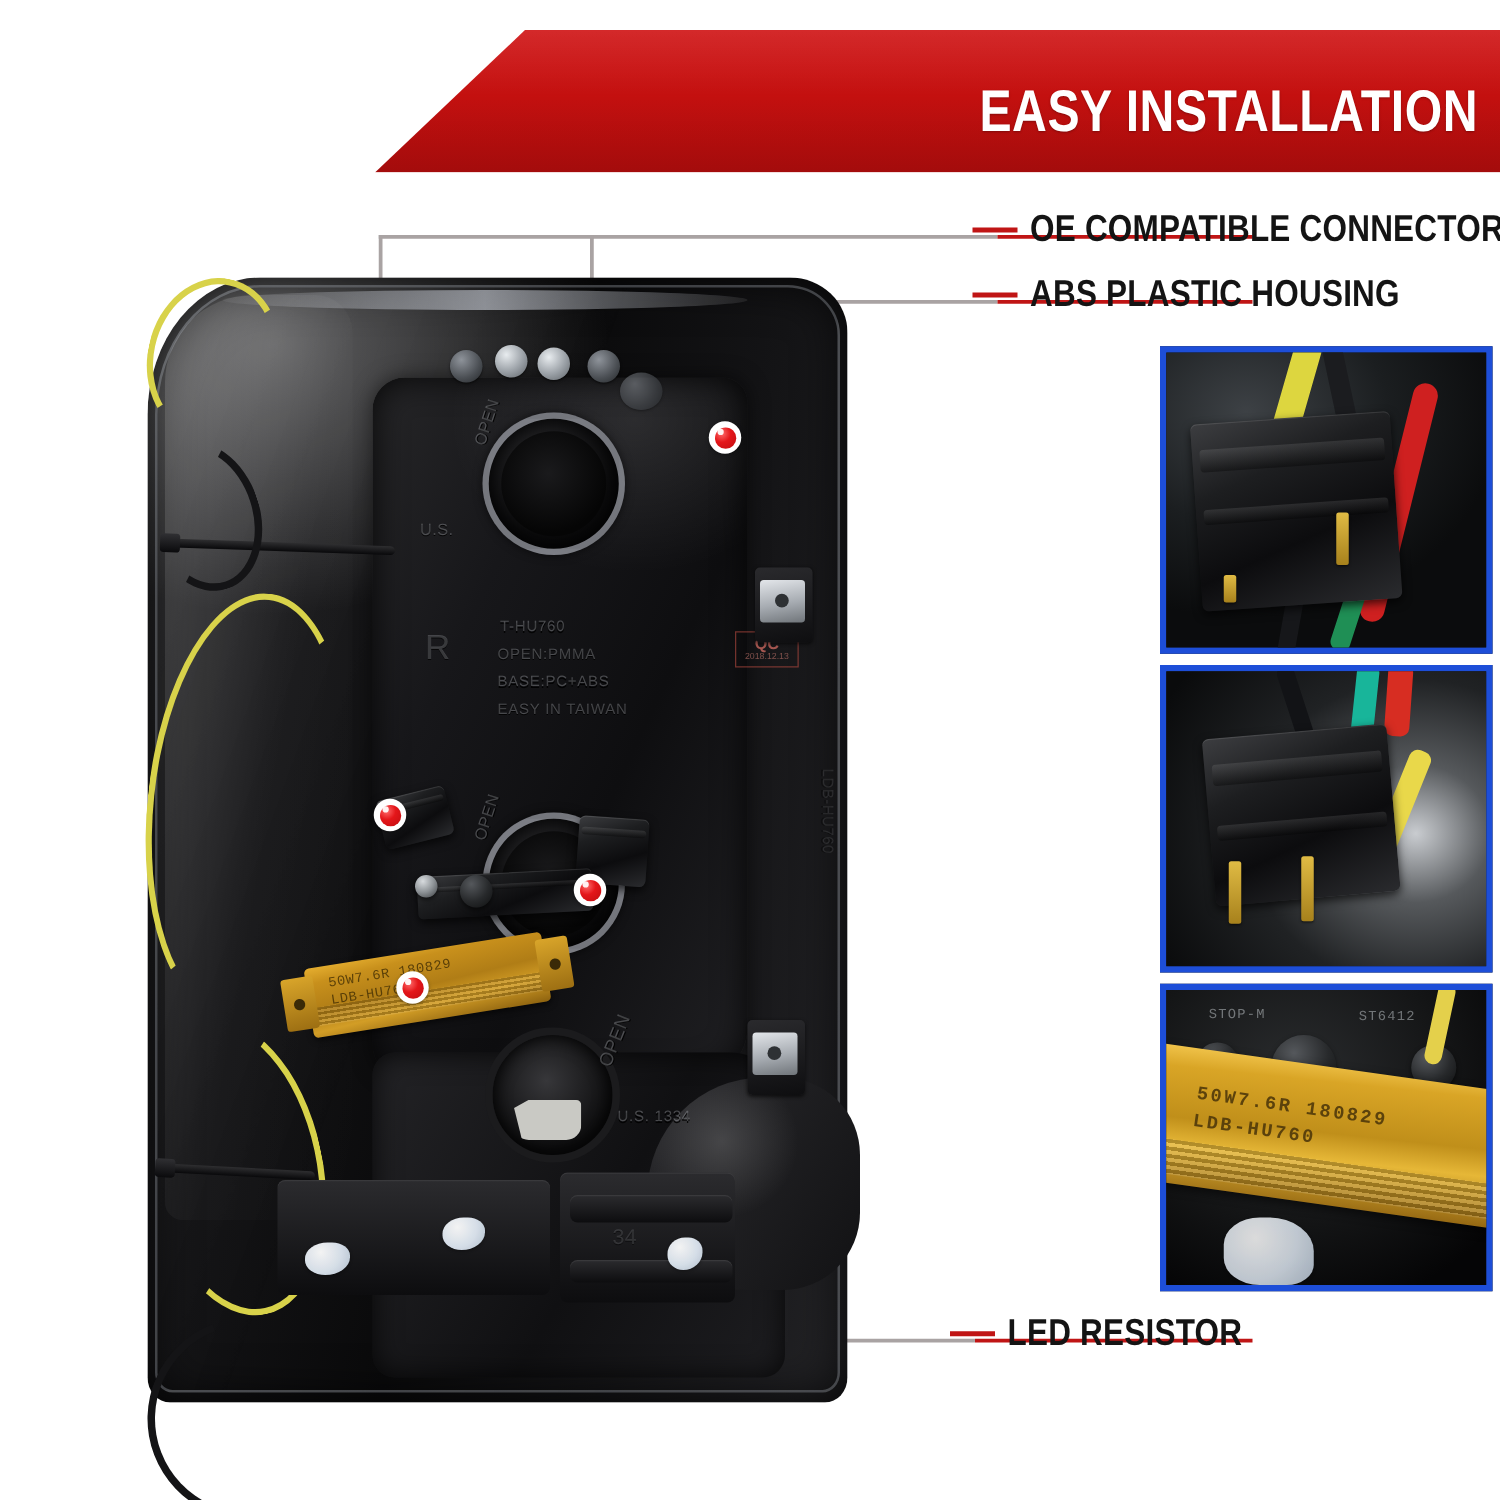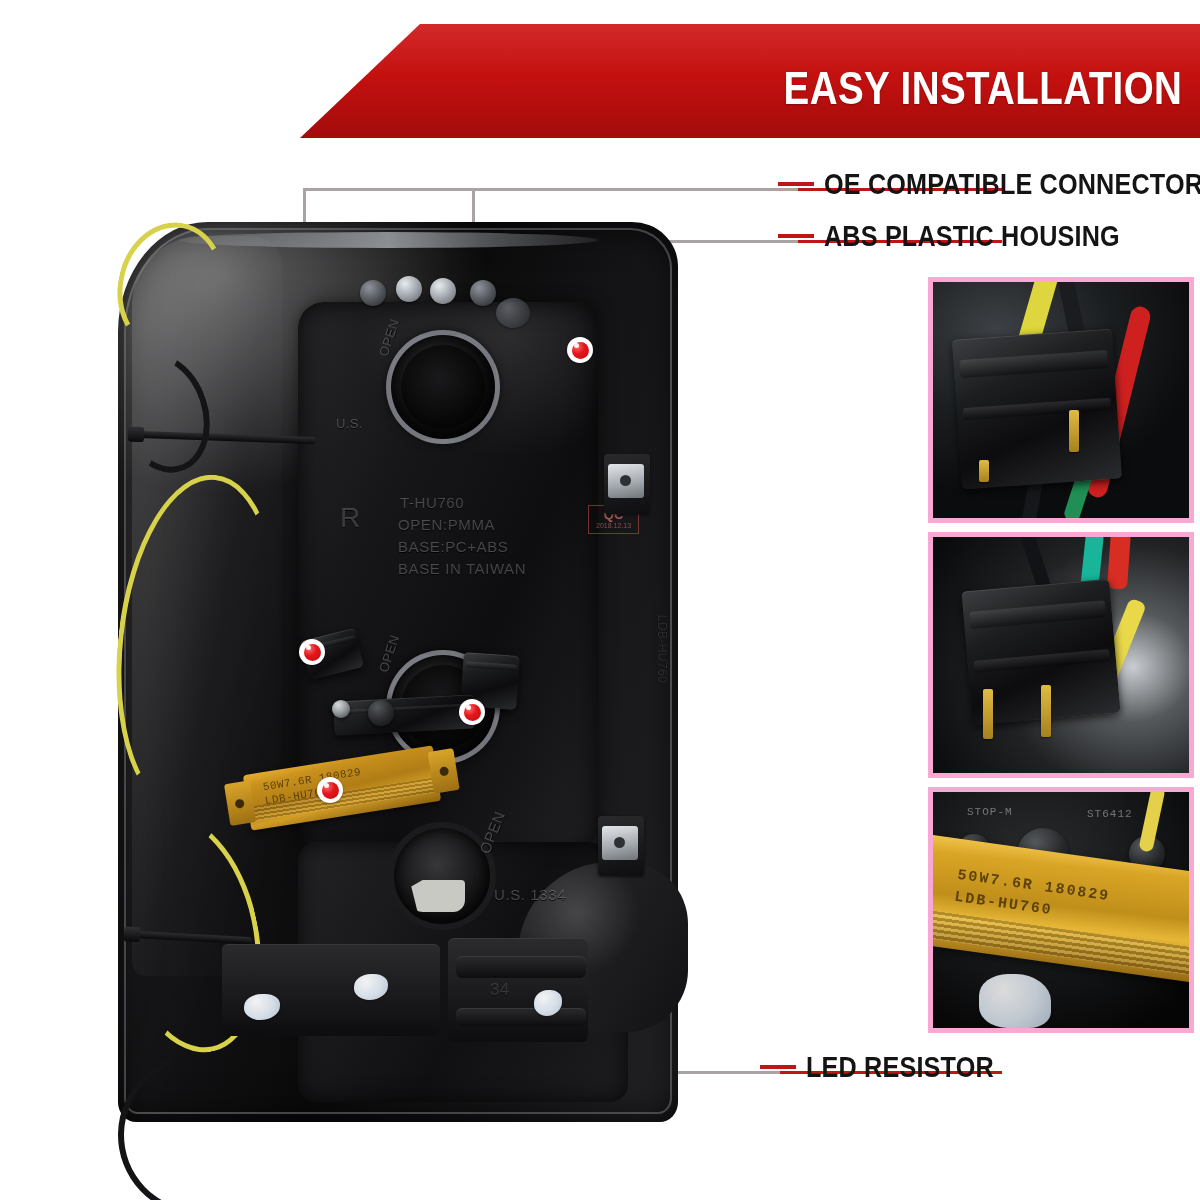--- a/index.html
+++ b/index.html
@@ -95,21 +95,21 @@
   .socket-open{position:absolute;border-radius:50%;
       background:radial-gradient(circle at 45% 38%,#37373a,#0c0c0d 70%);
       border:6px solid #1b1b1d;box-shadow:inset 0 0 14px #000;}
   .socket-open .tab{position:absolute;left:18%;bottom:12%;width:56%;height:34%;
       background:#c9c9c4;border-radius:4px 4px 12px 12px;
       -webkit-clip-path:polygon(0 20%,22% 0,100% 0,100% 100%,12% 100%);
       clip-path:polygon(0 20%,22% 0,100% 0,100% 100%,12% 100%);}
   .mold{position:absolute;color:rgba(205,210,215,.30);font-size:15px;
       font-family:"Liberation Sans","DejaVu Sans",sans-serif;letter-spacing:.4px;
       text-shadow:0 1px 0 rgba(0,0,0,.85);white-space:nowrap;}
-  .mold.big{font-size:15px;letter-spacing:.6px;}
+  .mold.big{font-size:12px;letter-spacing:.6px;}
   .qc{position:absolute;border:1.5px solid rgba(200,80,70,.55);
       padding:2px 7px 3px;text-align:center;}
   .qc .q{color:rgba(215,110,100,.75);font-size:13px;font-weight:bold;line-height:1;}
   .qc .d{color:rgba(200,120,110,.6);font-size:7px;line-height:1.3;}
   .w-yellow{border:5px solid #d8d24a;border-radius:50%;background:transparent;}
   .w-black{border:6px solid #141416;border-radius:50%;background:transparent;}
   
   .resistor{position:absolute;left:128px;top:538px;width:192px;height:56px;
       transform:rotate(-9deg);border-radius:4px;
       background:linear-gradient(175deg,#e5ae2f 0%,#c8901c 18%,#b07d16 50%,#d29d26 72%,#8d620f 100%);
@@ -138,21 +138,21 @@
       background:radial-gradient(circle at 35% 30%,#ffffff,#dfe8f2 55%,#b9c7d6 100%);
       box-shadow:0 1px 3px rgba(0,0,0,.35);opacity:.95;}
   .ridge{position:absolute;background:linear-gradient(180deg,#2b2b2e,#0d0d0f);
       border-radius:6px;box-shadow:inset 0 1px 0 rgba(255,255,255,.07);}
   .tie{position:absolute;height:7px;border-radius:4px;
       background:linear-gradient(180deg,#2e2e30,#08080a);}
   .tie .head{position:absolute;left:-8px;top:-4px;width:16px;height:15px;border-radius:3px;
       background:linear-gradient(180deg,#303033,#0a0a0c);}
 
   
-  .inset{position:absolute;width:256px;height:236px;border:5px solid #f9a8d4;
+  .inset{position:absolute;width:256px;height:236px;border:5px solid #1d4ed8;
       overflow:hidden;background:#111;}
   .ins-bg{position:absolute;inset:0;}
   .ins1 .ins-bg{background:
       radial-gradient(80% 70% at 25% 20%, #3d4145 0%, #1b1e20 55%, #0b0c0d 100%);}
   .ins2 .ins-bg{background:
       radial-gradient(90% 90% at 78% 55%, #c9ccd0 0%, #56595c 26%, #202224 58%, #0a0b0c 100%);}
   .ins3 .ins-bg{background:
       radial-gradient(80% 80% at 40% 30%, #2a2c2e 0%, #141516 60%, #050506 100%);}
   .conn{position:absolute;border-radius:5px;
       background:linear-gradient(160deg,#3c3d40 0%,#1d1e20 30%,#0c0c0e 62%,#2a2b2e 100%);
@@ -240,21 +240,21 @@
       <div class="tab"></div>
     </div>
     <div class="mold" style="left:352px;top:602px;transform:rotate(-68deg);font-size:15px;">OPEN</div>
     <div class="mold big" style="left:376px;top:664px;">U.S. 1334</div>
     <div class="mold" style="left:218px;top:194px;font-size:13px;">U.S.</div>
     <div class="mold" style="left:222px;top:280px;font-size:28px;opacity:.8;">R</div>
 
     <div class="mold big" style="left:282px;top:272px;">T-HU760</div>
     <div class="mold big" style="left:280px;top:294px;">OPEN:PMMA</div>
     <div class="mold big" style="left:280px;top:316px;">BASE:PC+ABS</div>
-    <div class="mold big" style="left:280px;top:338px;">BASE IN TAIWAN</div>
+    <div class="mold big" style="left:280px;top:338px;">EASY IN TAIWAN</div>
 
     <div class="qc" style="left:470px;top:283px;">
       <div class="q">QC</div>
       <div class="d">2018.12.13</div>
     </div>
 
     <div class="w-yellow" style="left:196px;top:148px;width:96px;height:120px;transform:rotate(12deg);border-color:#d8d24a transparent transparent #d8d24a;"></div>
     <div class="w-black" style="left:248px;top:140px;width:78px;height:110px;transform:rotate(-18deg);border-color:transparent #141416 #141416 transparent;"></div>
     <div class="w-yellow" style="left:188px;top:280px;width:150px;height:330px;transform:rotate(6deg);border-color:#d8d24a transparent transparent #d8d24a;"></div>
     <div class="w-yellow" style="left:214px;top:400px;width:130px;height:230px;transform:rotate(-12deg);border-color:transparent #d8d24a #d8d24a transparent;"></div>

